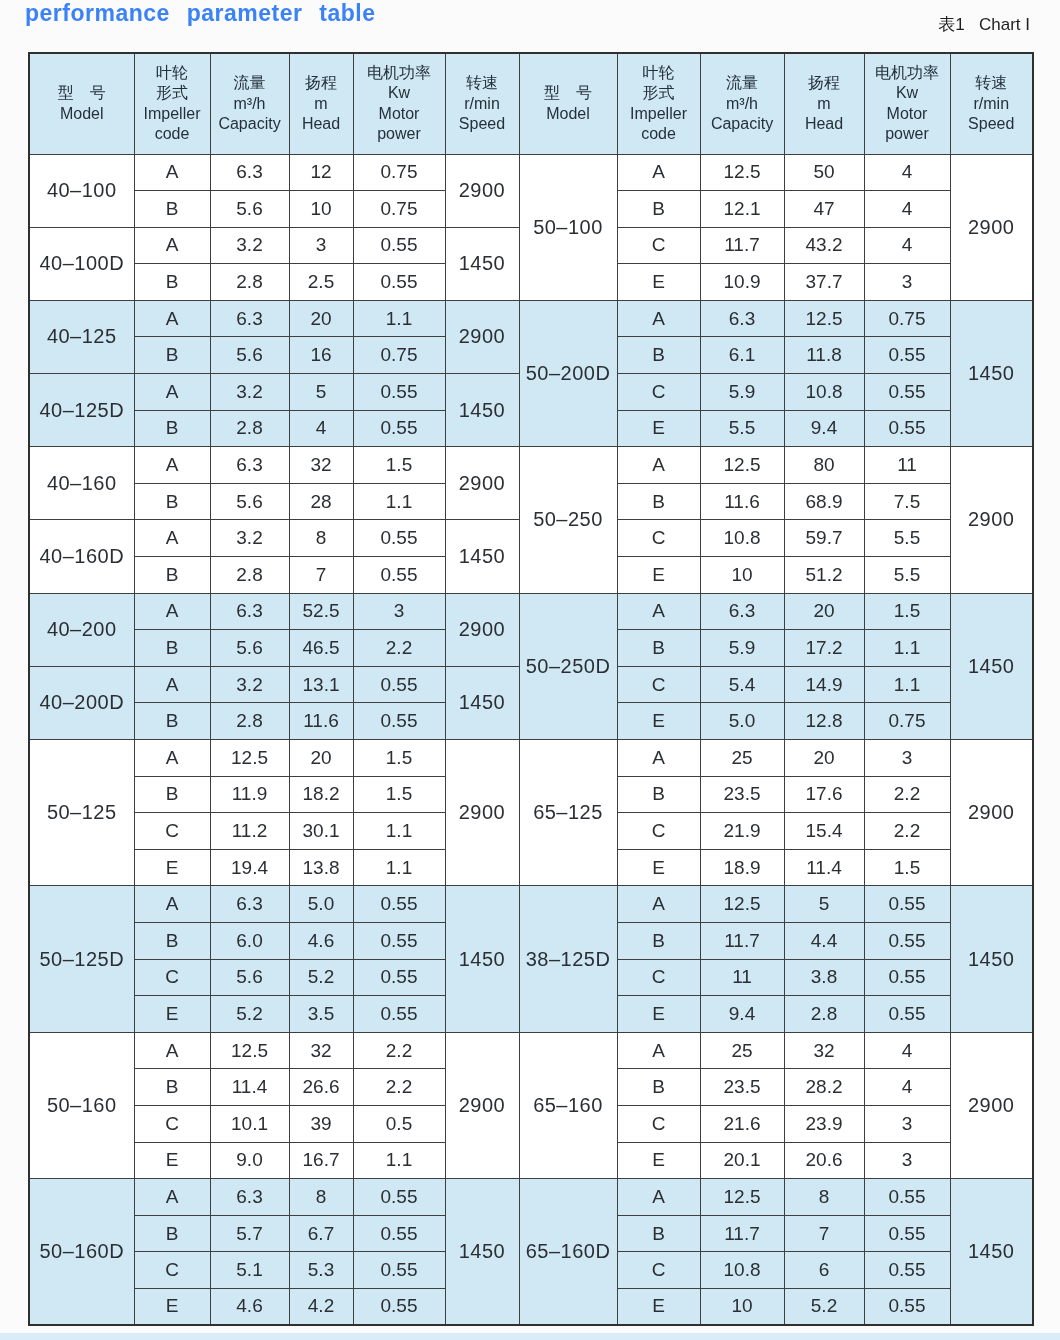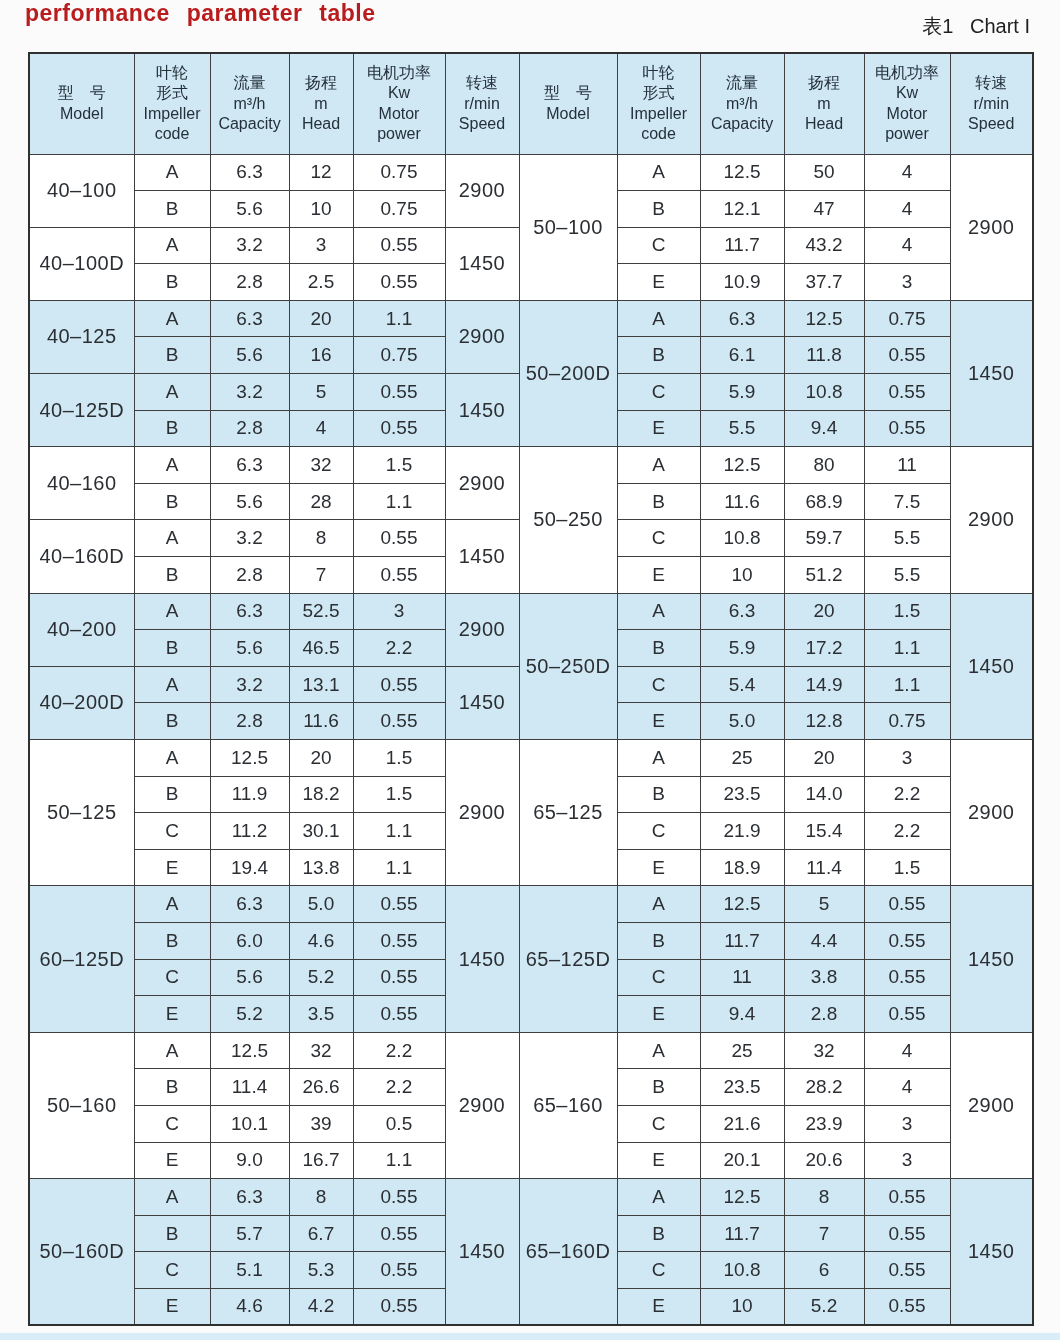--- a/index.html
+++ b/index.html
@@ -11,29 +11,29 @@
     font-family: "Liberation Sans", "DejaVu Sans", sans-serif;
     color: #2e2e2e;
     overflow: hidden;
   }
   .title {
     position: absolute;
     left: 25px;
     top: 0px;
     font-size: 23px;
     font-weight: bold;
-    color: #b91c1c;
+    color: #3b82f6;
     word-spacing: 10px;
     letter-spacing: 0.5px;
   }
   .caption {
     position: absolute;
     right: 30px;
     top: 13px;
-    font-size: 20px;
+    font-size: 17px;
     color: #1f1f1f;
     white-space: pre;
     text-align: center;
   }
   .table-wrap { position: absolute; left: 28px; top: 52px; }
   table.perf {
     border-collapse: collapse;
     table-layout: fixed;
     width: 1004px;
     border: 2px solid #303030;
@@ -330,21 +330,21 @@
             <td>3</td>
             <td rowspan="4" class="big">2900</td>
           </tr>
           <tr class="band-white">
             <td>B</td>
             <td>11.9</td>
             <td>18.2</td>
             <td>1.5</td>
             <td>B</td>
             <td>23.5</td>
-            <td>14.0</td>
+            <td>17.6</td>
             <td>2.2</td>
           </tr>
           <tr class="band-white">
             <td>C</td>
             <td>11.2</td>
             <td>30.1</td>
             <td>1.1</td>
             <td>C</td>
             <td>21.9</td>
             <td>15.4</td>
@@ -354,27 +354,27 @@
             <td>E</td>
             <td>19.4</td>
             <td>13.8</td>
             <td>1.1</td>
             <td>E</td>
             <td>18.9</td>
             <td>11.4</td>
             <td>1.5</td>
           </tr>
           <tr class="band-blue">
-            <td rowspan="4" class="big">60–125D</td>
+            <td rowspan="4" class="big">50–125D</td>
             <td>A</td>
             <td>6.3</td>
             <td>5.0</td>
             <td>0.55</td>
             <td rowspan="4" class="big">1450</td>
-            <td rowspan="4" class="big">65–125D</td>
+            <td rowspan="4" class="big">38–125D</td>
             <td>A</td>
             <td>12.5</td>
             <td>5</td>
             <td>0.55</td>
             <td rowspan="4" class="big">1450</td>
           </tr>
           <tr class="band-blue">
             <td>B</td>
             <td>6.0</td>
             <td>4.6</td>

